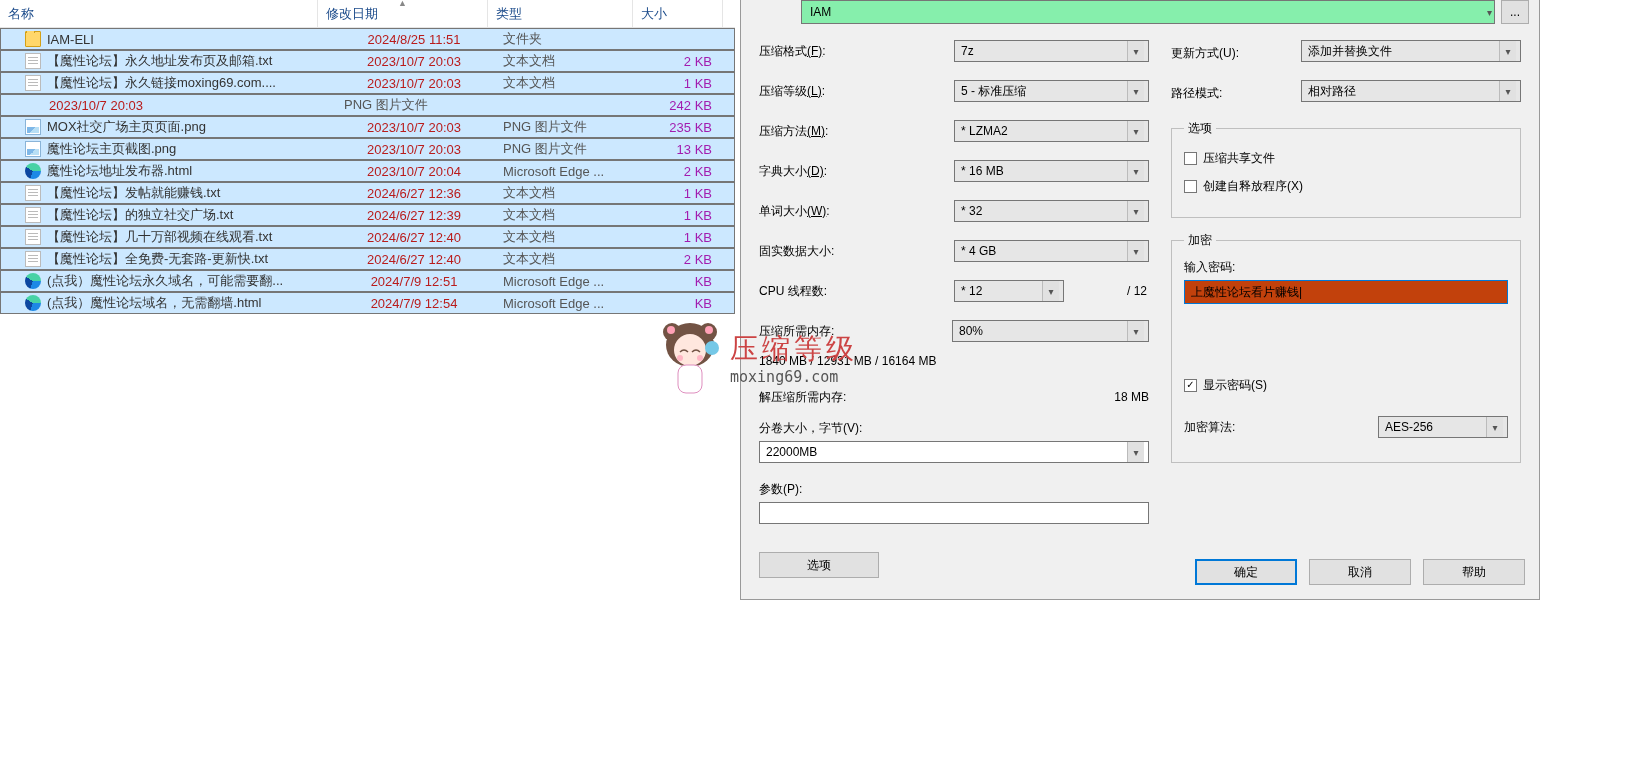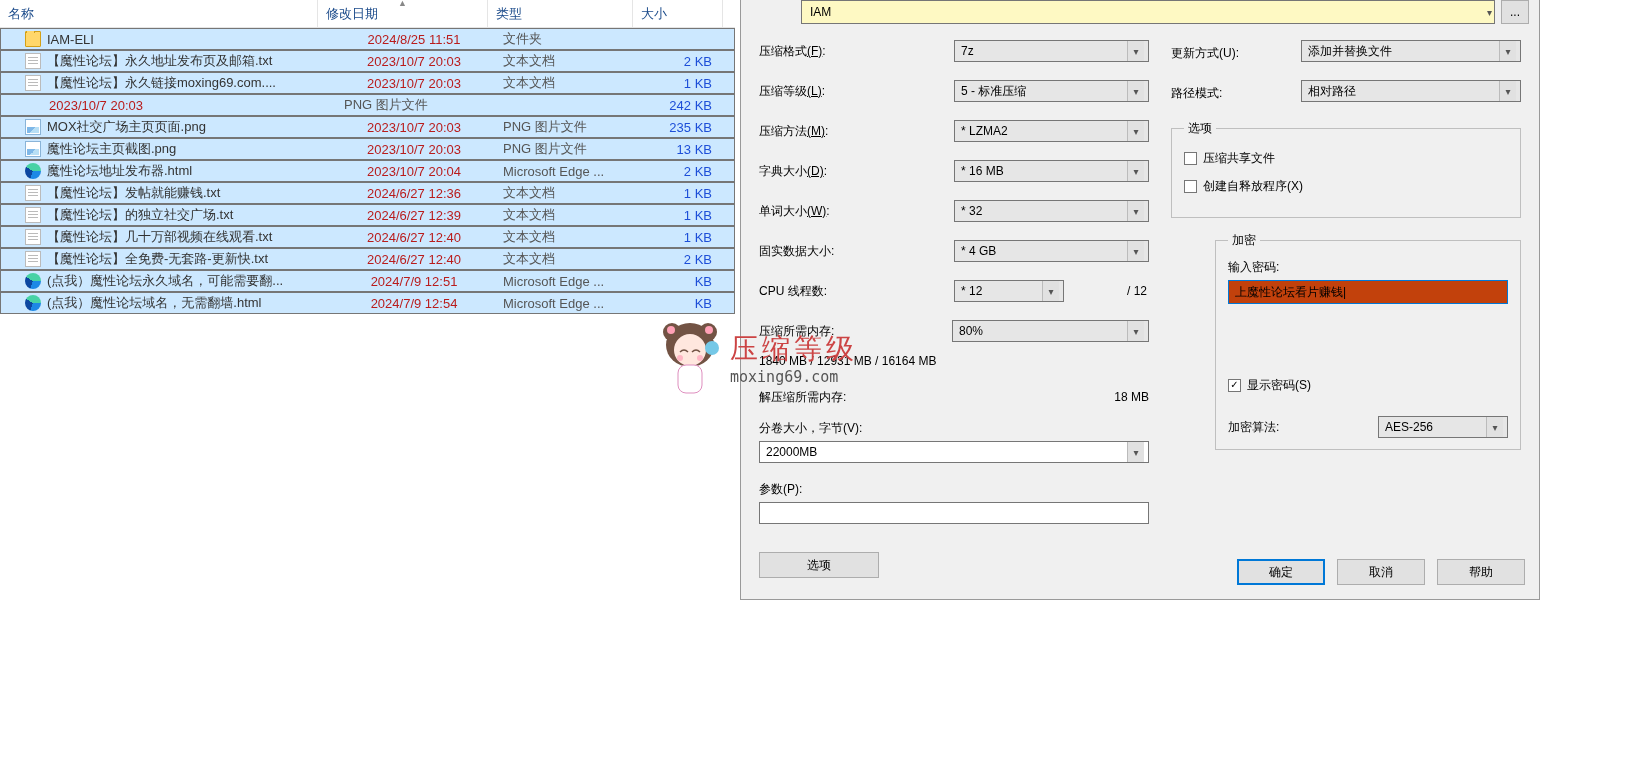--- a/index.html
+++ b/index.html
@@ -51,21 +51,21 @@
   align-items: center;
   color: #333;
   font-size: 13px;
 }
 .file-row.sel {
   background: #cce8ff;
 }
 .fc-name { width: 318px; padding-left: 18px; display:flex; align-items:center; gap:6px; white-space:nowrap; overflow:hidden; }
 .fc-date { width: 170px; padding-left:8px; color:#b91c1c;text-align:center; }
 .fc-type { width: 145px; padding-left:8px; color:#555; white-space:nowrap; overflow:hidden; }
-.fc-size { width: 90px; text-align:right; padding-right:18px; color:#1d4ed8; }
+.fc-size { width: 90px; text-align:right; padding-right:18px; color:#a21caf; }
 .ficon { width:16px; height:16px; flex-shrink:0; display:inline-flex; align-items:center; justify-content:center; }
 .ic-folder { background:#ffd76a; border:1px solid #d4a017; border-radius:1px; position:relative; }
 .ic-folder::before { content:""; position:absolute; top:-3px; left:0; width:7px; height:3px; background:#ffd76a; border:1px solid #d4a017; border-bottom:none;}
 .ic-txt { background:#fff; border:1px solid #bbb; position:relative; }
 .ic-txt::after{content:"";position:absolute;top:3px;left:2px;right:2px;height:1px;background:#bbb;box-shadow:0 3px 0 #bbb,0 6px 0 #bbb;}
 .ic-png { background:#fff; border:1px solid #8ab4d8; position:relative; }
 .ic-png::after{content:"";position:absolute;bottom:1px;left:1px;right:1px;height:6px;background:linear-gradient(135deg,#7fb8e8 50%,#b8dff5 50%);}
 .ic-edge { border-radius:50%; background:conic-gradient(#47d2a5 0 90deg,#1e88e5 90deg 200deg,#0d47a1 200deg 300deg,#47d2a5 300deg 360deg); }
 
 
@@ -78,21 +78,21 @@
   border: 1px solid #999;
   border-top: none;
   font-size: 12px;
   color: #000;
 }
 .top-row {
   position:absolute; left:60px; top:0; right:10px; height:24px;
   display:flex; gap:6px;
 }
 .archive-name {
-  flex:1; border:1px solid #767676; background:#fef9c3;
+  flex:1; border:1px solid #767676; background:#86efac;
   display:flex; align-items:center; justify-content:space-between;
   padding:0 2px 0 8px;
 }
 .dd-arrow { font-size:10px; color:#555; }
 .browse-btn {
   width:28px; border:1px solid #adadad; background:#e1e1e1;
   display:flex; align-items:center; justify-content:center;
 }
 
 .left-col {
@@ -159,21 +159,21 @@
   display:flex; align-items:center;
 }
 .enc-row { display:flex; align-items:center; margin-top:20px; }
 .enc-row .lbl { flex:1; }
 .enc-row .sel { width:130px; flex:none; }
 
 .dlg-buttons {
   position:absolute; right:14px; bottom:14px; display:flex; gap:12px;
 }
 .btn {
-  width:88px; height:26px; border:1px solid #adadad; background:#e1e1e1;
+  width:102px; height:26px; border:1px solid #adadad; background:#e1e1e1;
   display:flex;align-items:center;justify-content:center;
 }
 .btn.primary { border:2px solid #0078d7; }
 
 
 .watermark-girl {
   position:absolute; left:650px; top:310px; width:80px; height:90px;
   pointer-events:none; opacity:0.95;
 }
 .watermark-text {
@@ -427,21 +427,21 @@
       <div class="chk">
         <span class="chk-box"></span>
         <span>压缩共享文件</span>
       </div>
       <div class="chk">
         <span class="chk-box"></span>
         <span><span>创建自释放程序</span><span class="u">(X)</span></span>
       </div>
     </fieldset>
 
-    <fieldset style="padding-bottom:11px;margin-left:44px;">
+    <fieldset style="padding-bottom:24px;">
       <legend>加密</legend>
       <div class="pwd-lbl">输入密码:</div>
       <div class="pwd-input">
         <span>上魔性论坛看片赚钱|</span>
       </div>
       <div style="height:70px;"></div>
       <div class="chk">
         <span class="chk-box on"></span>
         <span><span>显示密码</span><span class="u">(S)</span></span>
       </div>

